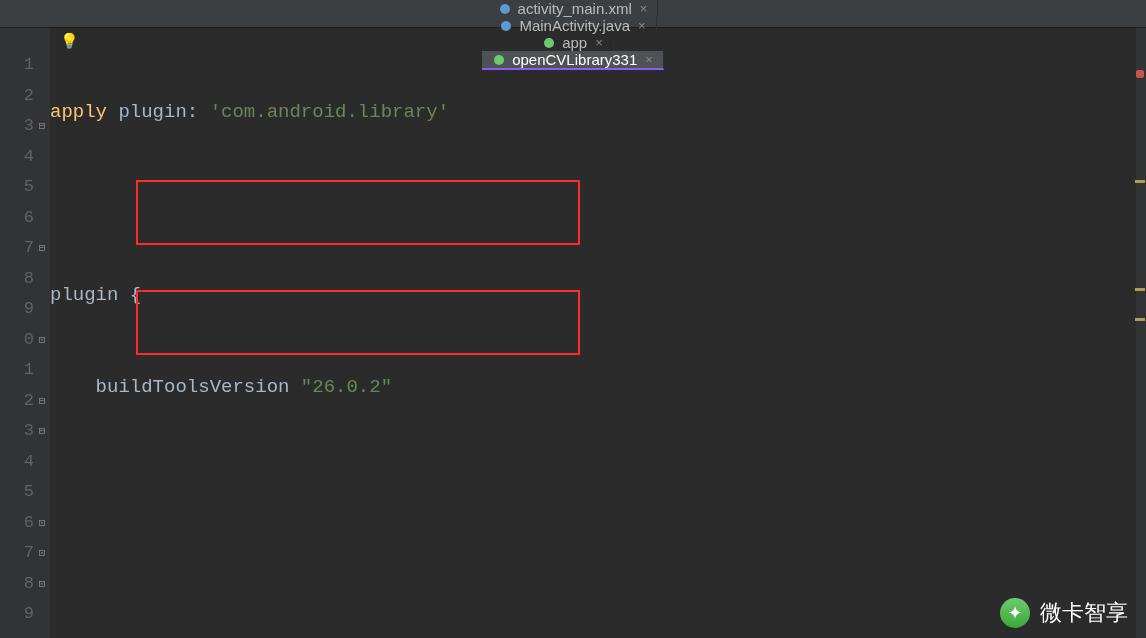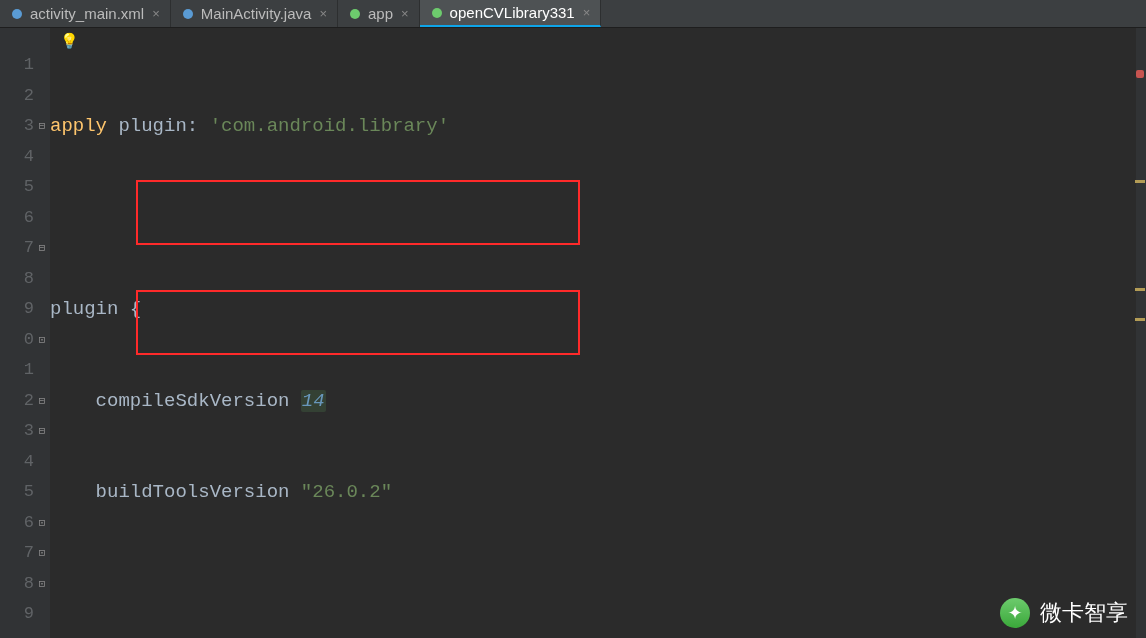--- a/index.html
+++ b/index.html
@@ -12,35 +12,36 @@
     overflow:hidden;
     color:#a9b7c6;
     position:relative;
   }
   .tabs {
     display:flex;
     align-items:center;
     background:#3c3f41;
     height:28px;
     border-bottom:1px solid #1e1e1e;
+    flex-direction:column;
   }
   .tab {
     display:flex;
     align-items:center;
     padding:0 10px;
     height:100%;
     color:#bbbbbb;
     border-right:1px solid #2d2f30;
     cursor:pointer;
     font-size:15px;
     font-family:Arial,sans-serif;
   }
   .tab.active {
     background:#4e5254;
-    border-bottom:2px solid #0ea5e9;
+    border-bottom:2px solid #8b5cf6;
     color:#fff;
   }
   .tab .icon {
     width:14px;height:14px;margin-right:6px;display:inline-flex;align-items:center;justify-content:center;
   }
   .tab .close {
     margin-left:8px;color:#888;font-size:13px;
   }
   .editor {
     display:flex;
@@ -66,21 +67,21 @@
   }
   .fold-mark {
     color:#8a8a8a;
     font-size:11px;
     display:block;
     height:30.5px;
     text-align:center;
   }
   .code {
     flex:1;
-    padding-top:22px;
+    padding-top:8px;
     line-height:30.5px;
     white-space:pre;
     position:relative;
   }
   .code .line { height:30.5px; }
   .str { color:#6a8759; }
   .num { color:#6897bb; font-style:italic; }
   .ident { color:#ffc66d; }
   .plain { color:#a9b7c6; }
   .numbg { background:#344134; padding:0 1px; border-radius:2px;}
@@ -221,21 +222,20 @@
     <span class="fold-mark"></span>
     <span class="fold-mark">⊡</span>
     <span class="fold-mark">⊡</span>
     <span class="fold-mark">⊡</span>
   </div>
 
   <div class="code">
     <div class="line"><span class="ident">apply</span><span class="plain"> plugin: </span><span class="str">'com.android.library'</span></div>
     <div class="line"></div>
     <div class="line"><span class="plain">plugin {</span></div>
-    <div class="line"><span>    </span><span class="plain">compileSdkVersion </span><span class="num numbg">14</span></div>
     <div class="line"><span>    </span><span class="plain">buildToolsVersion </span><span class="str">"26.0.2"</span></div>
     <div class="line"></div>
     
     
     
     
     
     
     
     

